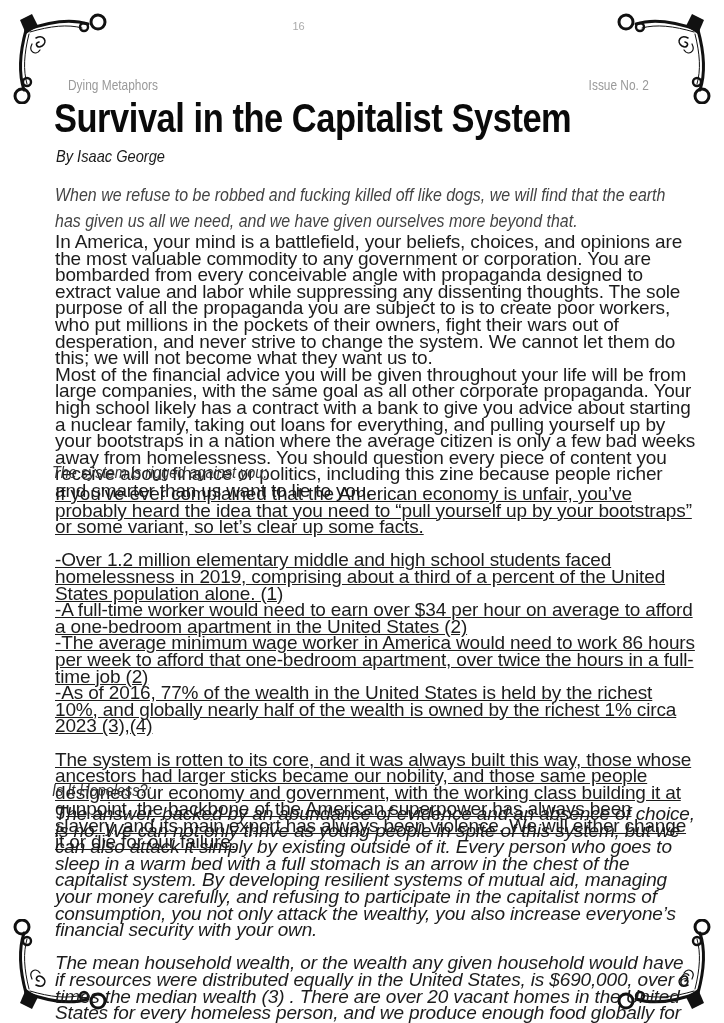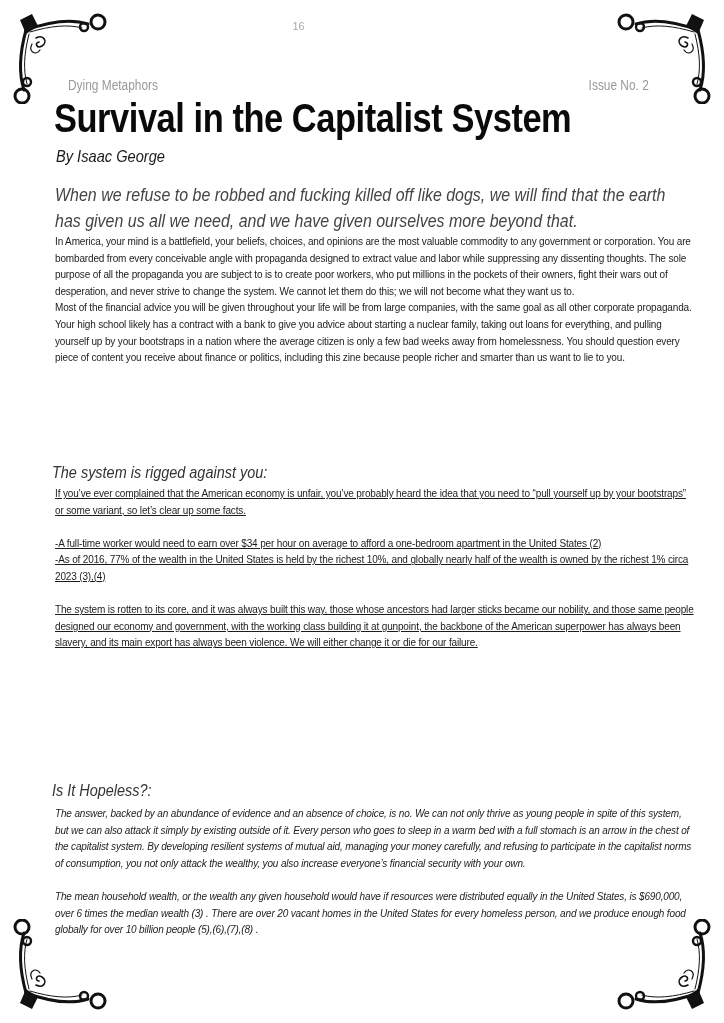--- a/index.html
+++ b/index.html
@@ -9,21 +9,21 @@
     .c-tl { left: 8px; top: 8px; }
     .c-tr { right: 8px; top: 8px; transform: scaleX(-1); }
     .c-bl { left: 8px; bottom: 8px; transform: scaleY(-1); }
     .c-br { right: 8px; bottom: 8px; transform: scale(-1,-1); }
     .page-number { position: absolute; top: 20px; left: 0; width: 597px; text-align: center; font-size: 11px; color: #aaaaaa; font-family: "Liberation Sans Narrow", "Liberation Sans", sans-serif; }
     .zine-name { position: absolute; left: 68px; top: 77px; font-size: 14px; color: #9a9a9a; transform: scaleX(0.85); transform-origin: left; }
     .issue { position: absolute; right: 75px; top: 77px; font-size: 14px; color: #9a9a9a; transform: scaleX(0.85); transform-origin: right; }
     .title { position: absolute; left: 54px; top: 94px; font-size: 40px; font-weight: bold; color: #0a0a0a; letter-spacing: -0.5px; transform: scaleX(0.86); transform-origin: left; white-space: nowrap; margin: 0; line-height: 48px; }
     .byline { position: absolute; left: 56px; top: 147px; font-size: 17px; font-style: italic; color: #1a1a1a; transform: scaleX(0.86); transform-origin: left; white-space: nowrap; }
     .epigraph { position: absolute; left: 55px; top: 182px; width: 760px; font-size: 19px; font-style: italic; color: #444; line-height: 26px; transform: scaleX(0.84); transform-origin: left; }
-    .body-text { position: absolute; left: 55px; width: 642px; font-size: 10px; line-height: 16.6px; color: #1c1c1c; letter-spacing: -0.15px; }
+    .body-text { position: absolute; left: 55px; width: 642px; font-size: 19px; line-height: 16.6px; color: #1c1c1c; letter-spacing: -0.15px; }
     .body-text p { margin: 0; }
     .p1 { top: 234px; }
     .h2 { position: absolute; font-size: 17px; font-style: italic; color: #333; transform: scaleX(0.85); transform-origin: left; white-space: nowrap; }
     .h-rigged { left: 52px; top: 463px; }
     .p2 { top: 486px; text-decoration: underline; }
     .h-hopeless { left: 52px; top: 781px; }
     .p3 { top: 806px; font-style: italic; }
     .gap { height: 16.6px; }
   </style>
 </head>
@@ -108,21 +108,23 @@
 
 <div class="body-text p1">
   <p>In America, your mind is a battlefield, your beliefs, choices, and opinions are the most valuable commodity to any government or corporation. You are bombarded from every conceivable angle with propaganda designed to extract value and labor while suppressing any dissenting thoughts. The sole purpose of all the propaganda you are subject to is to create poor workers, who put millions in the pockets of their owners, fight their wars out of desperation, and never strive to change the system. We cannot let them do this; we will not become what they want us to.</p>
   <p>Most of the financial advice you will be given throughout your life will be from large companies, with the same goal as all other corporate propaganda. Your high school likely has a contract with a bank to give you advice about starting a nuclear family, taking out loans for everything, and pulling yourself up by your bootstraps in a nation where the average citizen is only a few bad weeks away from homelessness. You should question every piece of content you receive about finance or politics, including this zine because people richer and smarter than us want to lie to you.</p>
 </div>
 
 <div class="h2 h-rigged">The system is rigged against you:</div>
 <div class="body-text p2">
   <p>If you’ve ever complained that the American economy is unfair, you’ve probably heard the idea that you need to “pull yourself up by your bootstraps” or some variant, so let’s clear up some facts.</p>
   <div class="gap"></div>
+  <p>-Over 1.2 million elementary middle and high school students faced homelessness in 2019, comprising about a third of a percent of the United States population alone. (1)</p>
   <p>-A full-time worker would need to earn over $34 per hour on average to afford a one-bedroom apartment in the United States (2)</p>
+  <p>-The average minimum wage worker in America would need to work 86 hours per week to afford that one-bedroom apartment, over twice the hours in a full-time job (2)</p>
   <p>-As of 2016, 77% of the wealth in the United States is held by the richest 10%, and globally nearly half of the wealth is owned by the richest 1% circa 2023 (3),(4)</p>
   <div class="gap"></div>
   <p>The system is rotten to its core, and it was always built this way, those whose ancestors had larger sticks became our nobility, and those same people designed our economy and government, with the working class building it at gunpoint, the backbone of the American superpower has always been slavery, and its main export has always been violence. We will either change it or die for our failure.</p>
 </div>
 
 <div class="h2 h-hopeless">Is It Hopeless?:</div>
 <div class="body-text p3">
   <p>The answer, backed by an abundance of evidence and an absence of choice, is no. We can not only thrive as young people in spite of this system, but we can also attack it simply by existing outside of it. Every person who goes to sleep in a warm bed with a full stomach is an arrow in the chest of the capitalist system. By developing resilient systems of mutual aid, managing your money carefully, and refusing to participate in the capitalist norms of consumption, you not only attack the wealthy, you also increase everyone’s financial security with your own.</p>
   <div class="gap"></div>
   <p>The mean household wealth, or the wealth any given household would have if resources were distributed equally in the United States, is $690,000, over 6 times the median wealth (3) . There are over 20 vacant homes in the United States for every homeless person, and we produce enough food globally for over 10 billion people (5),(6),(7),(8) .</p>

